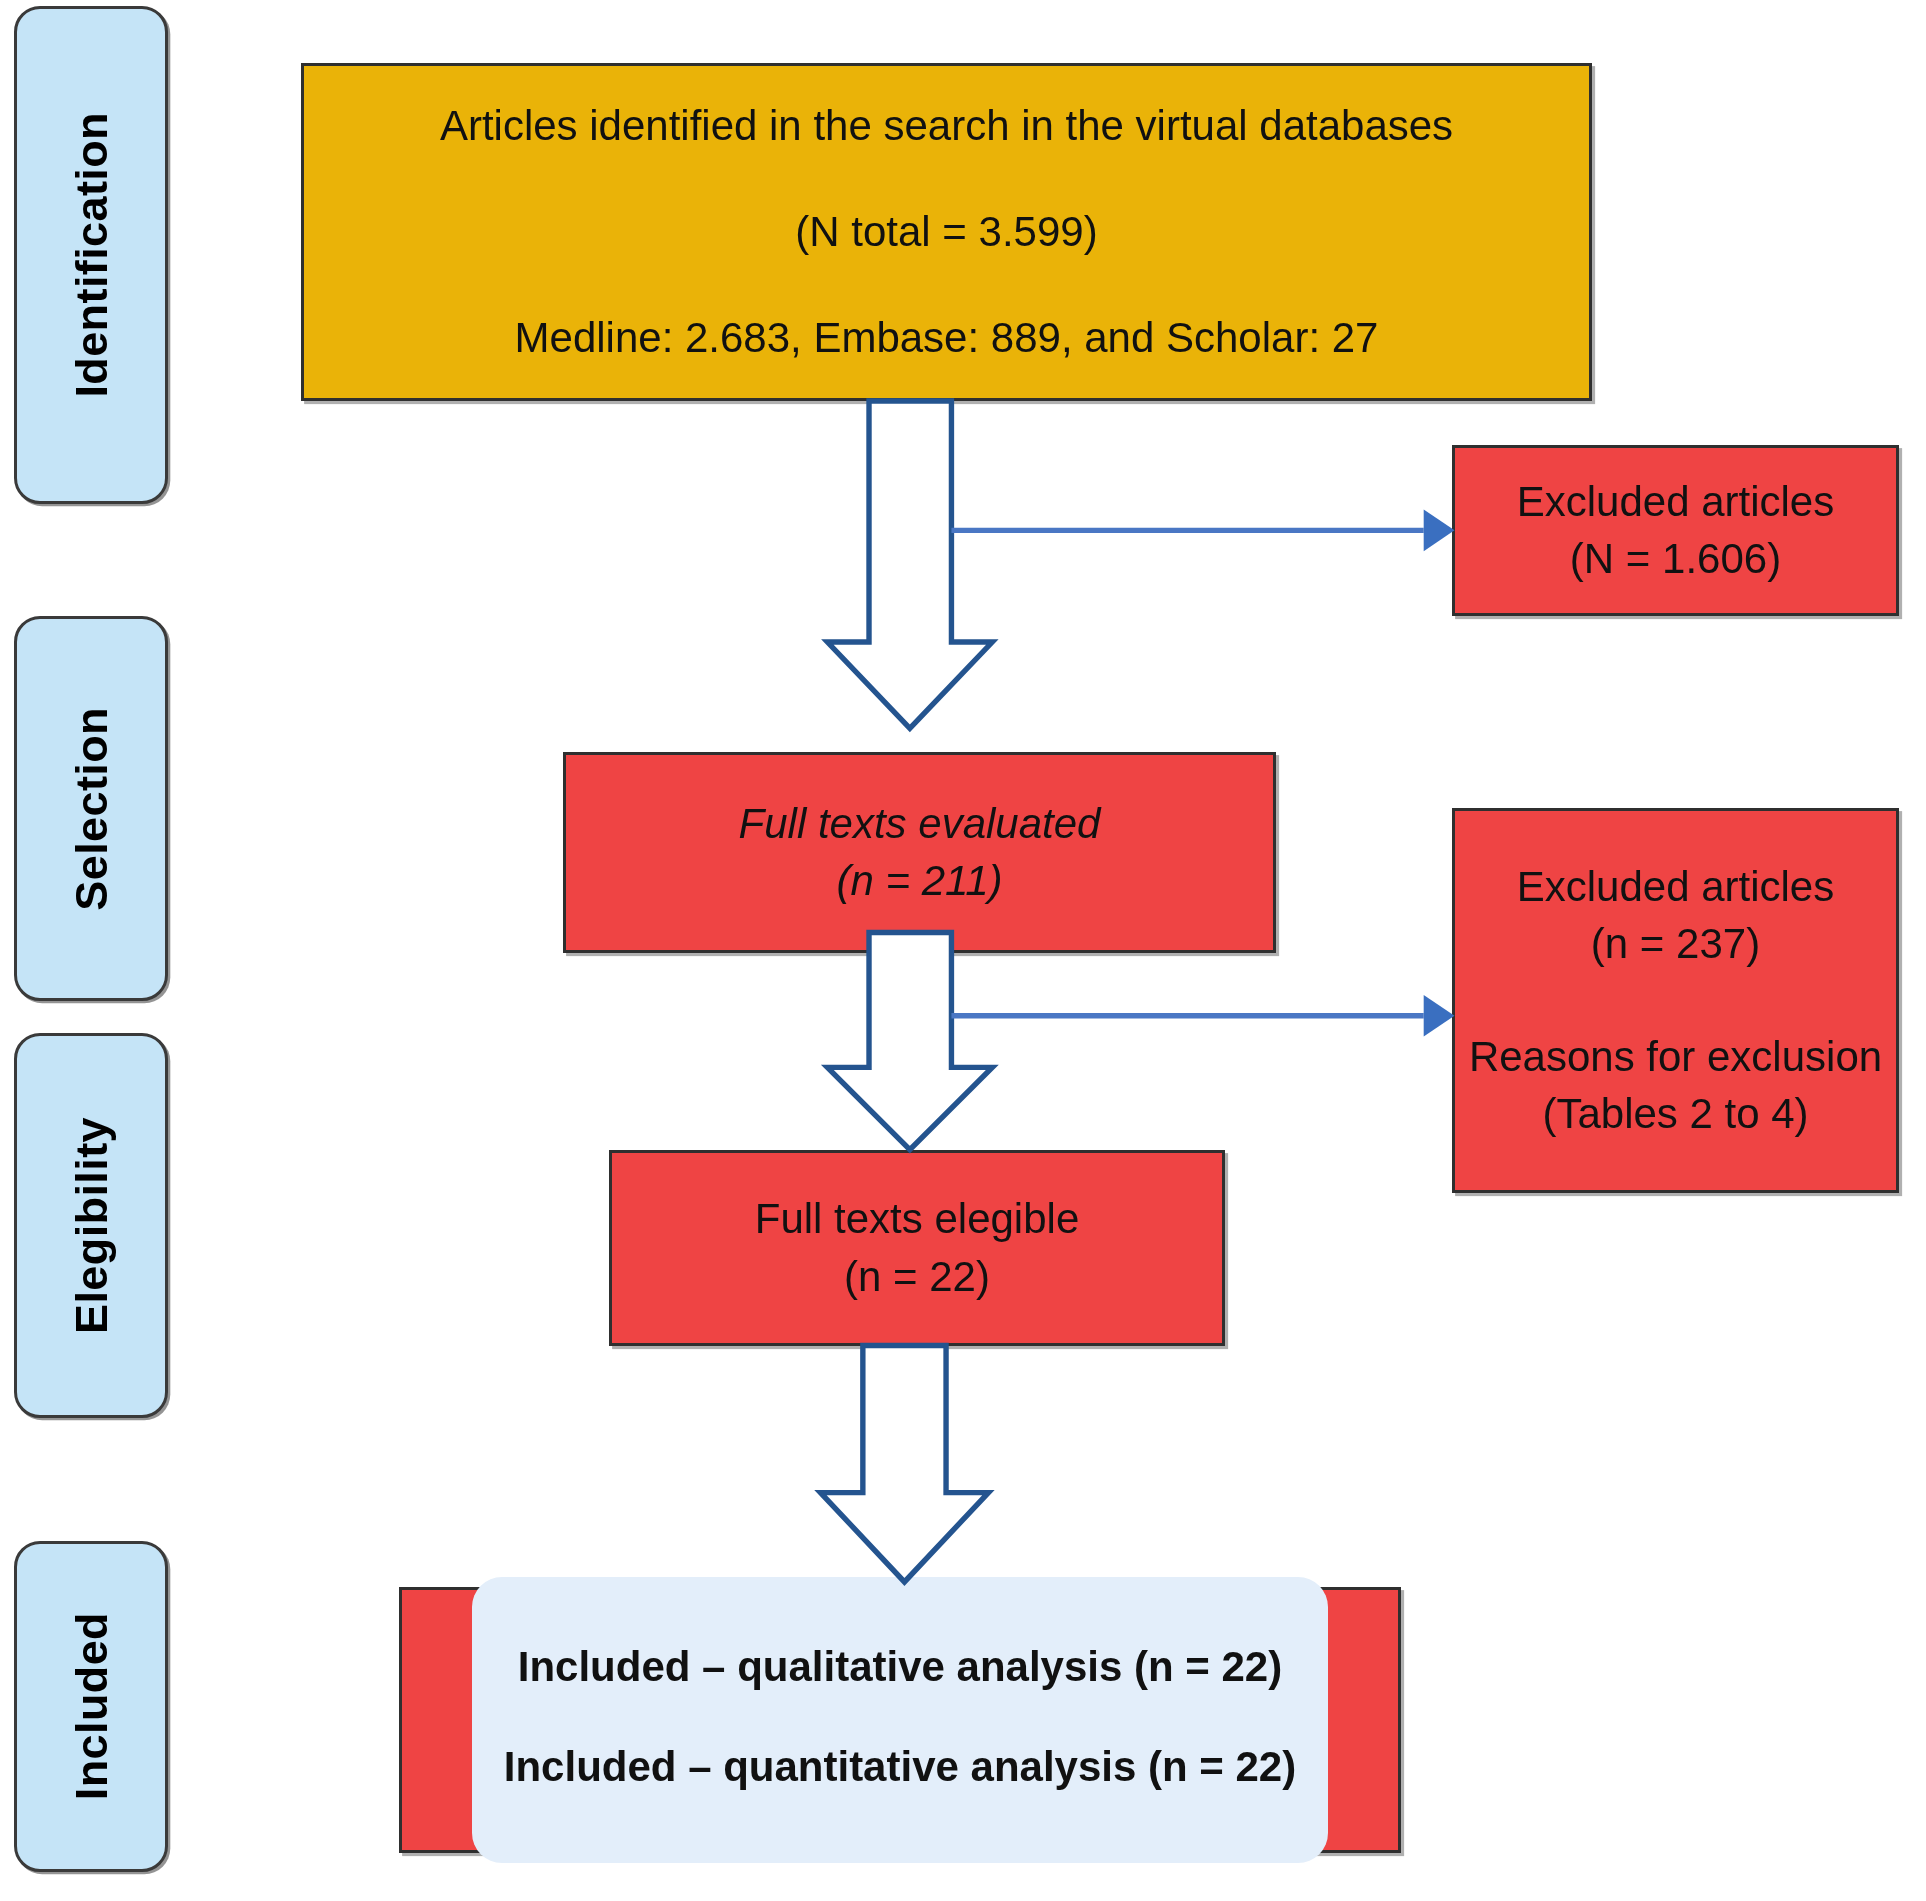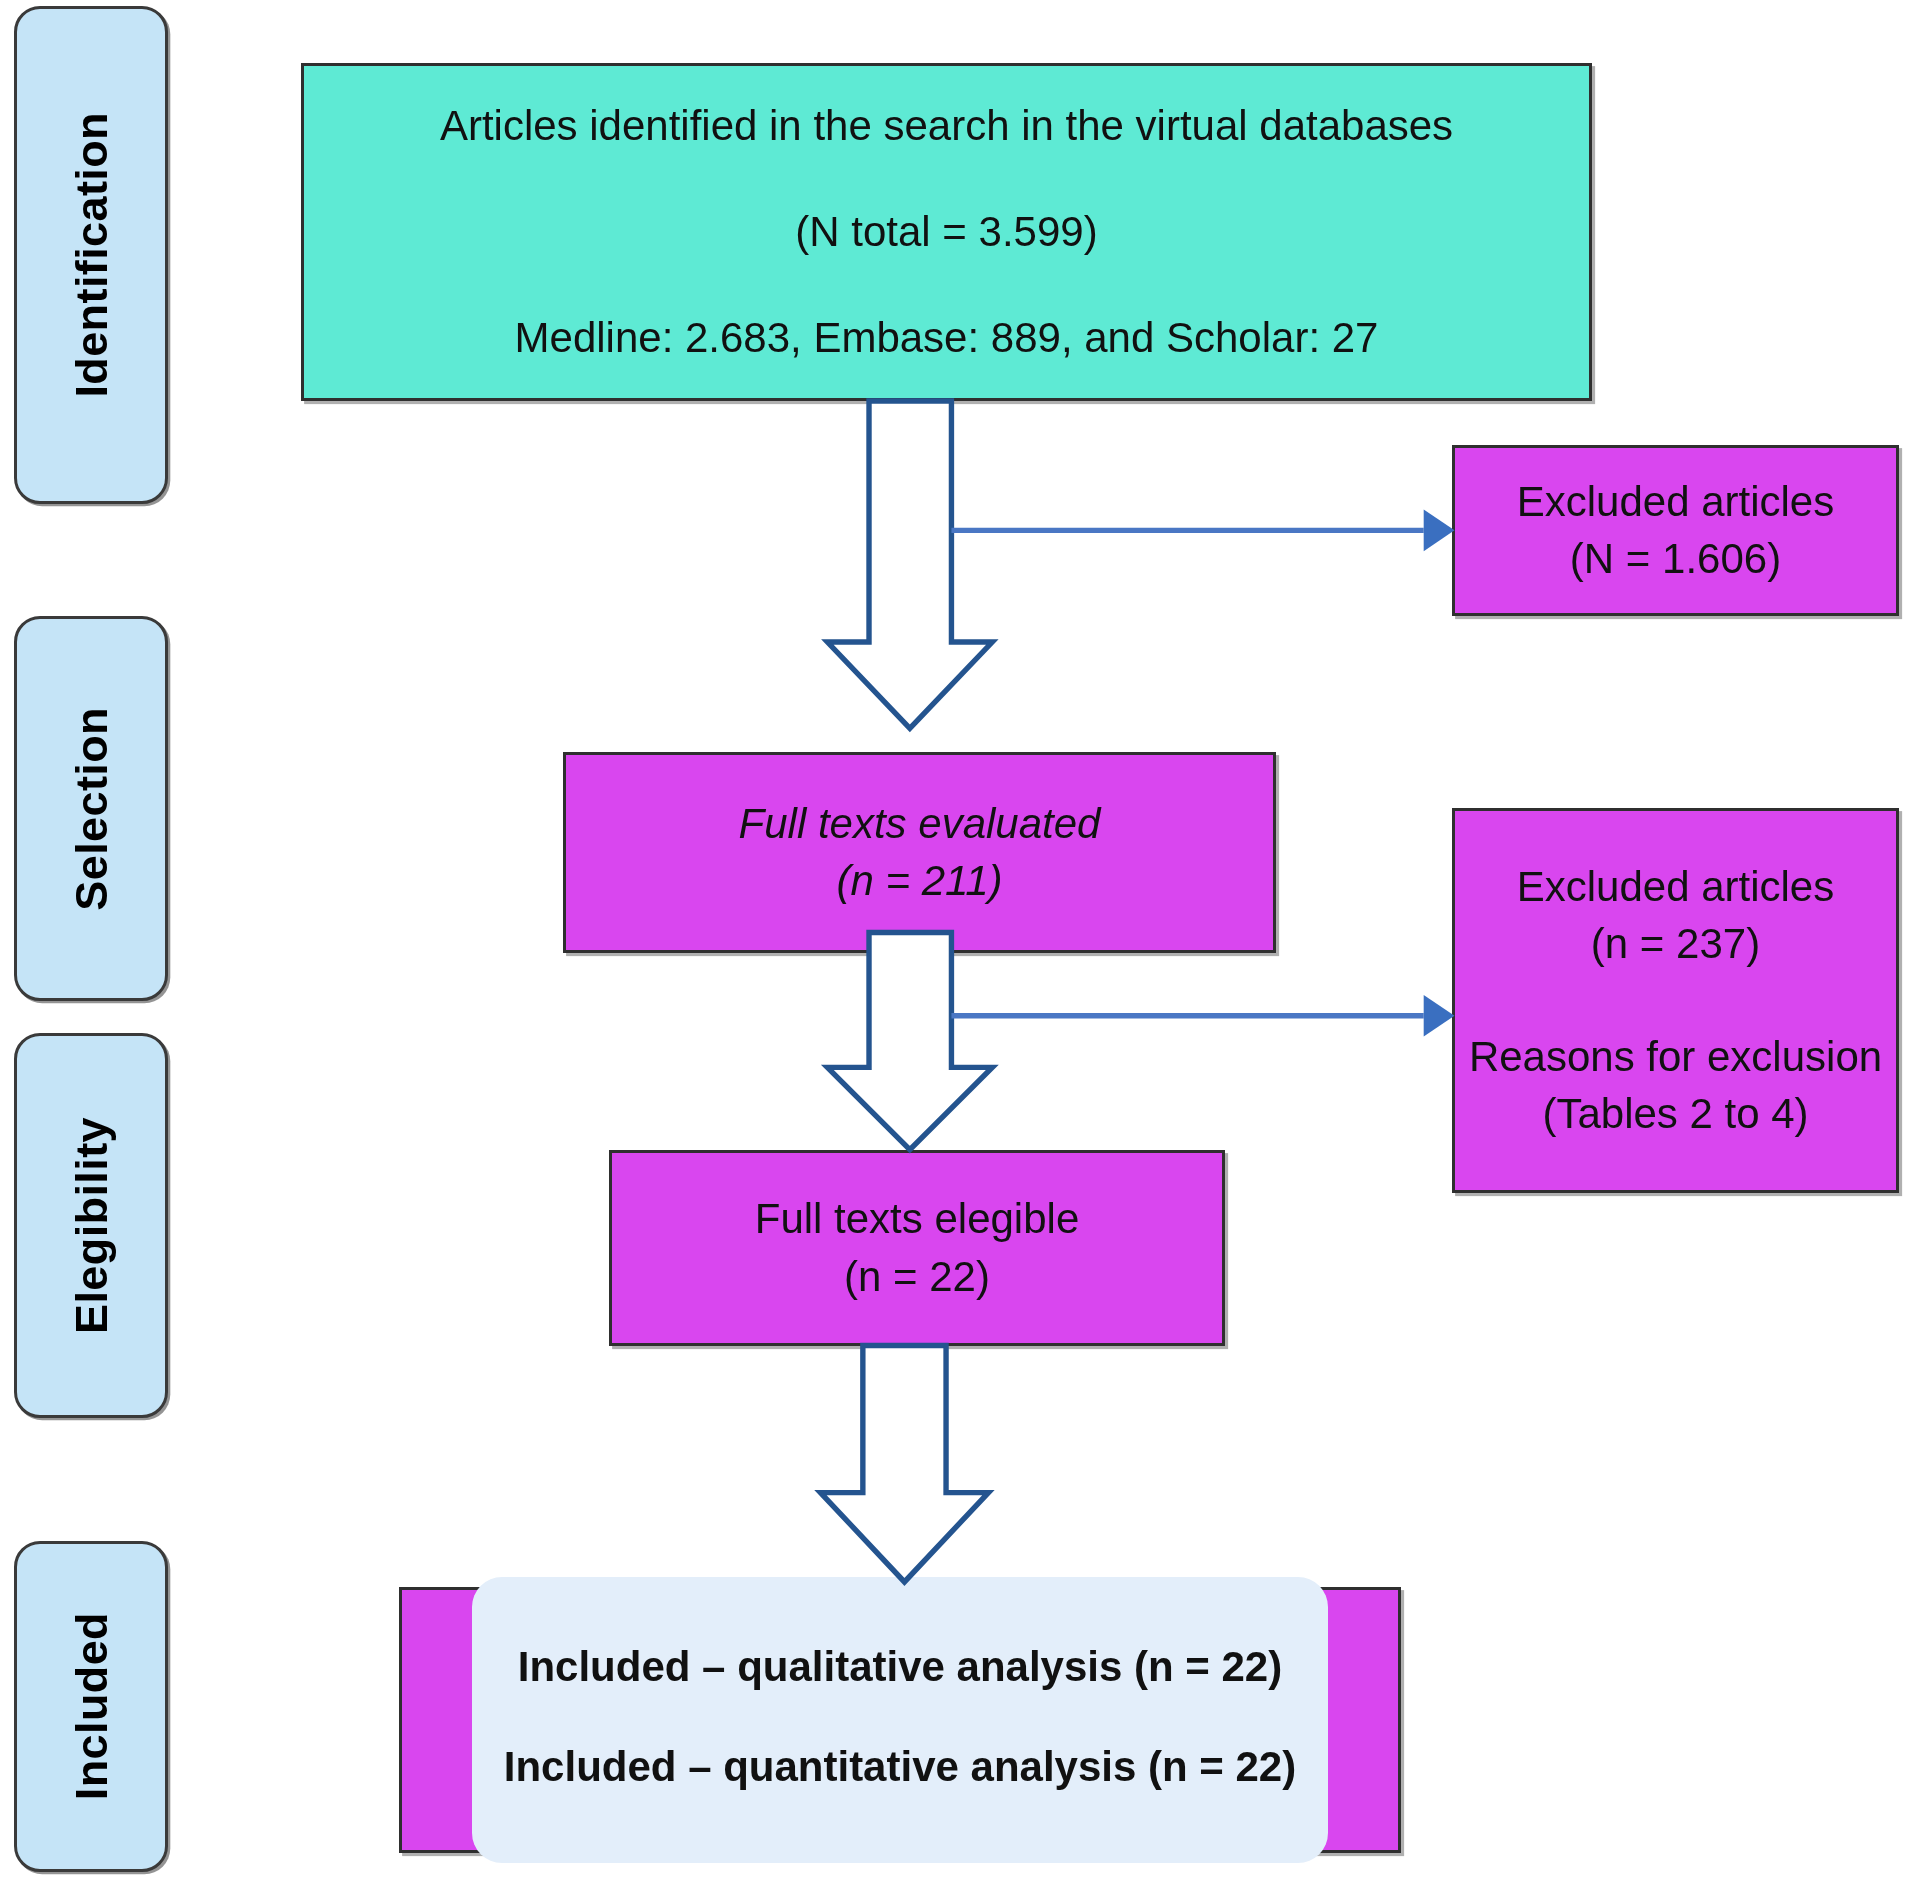--- a/index.html
+++ b/index.html
@@ -36,28 +36,28 @@
     letter-spacing: 0.4px;
     color: #000000;
     white-space: nowrap;
     line-height: 1;
   }
 
   
   .box {
     position: absolute;
     border: 3.9px solid #2f2f2f;
-    background: #d946ef;
+    background: #ef4444;
     display: flex;
     flex-direction: column;
     align-items: center;
     justify-content: center;
     box-shadow: 3.1px 3.1px 0 rgba(80,80,80,0.45);
   }
-  .box.tinted { background: #5eead4; }
+  .box.tinted { background: #eab308; }
   .box .line {
     font-size: 42px;
     color: #111111;
     text-align: center;
     line-height: 1.15;
     white-space: nowrap;
   }
   .box.spaced .line { margin: 29px 0; }
   .box.tight .line { margin: 4.6px 0; }
 

